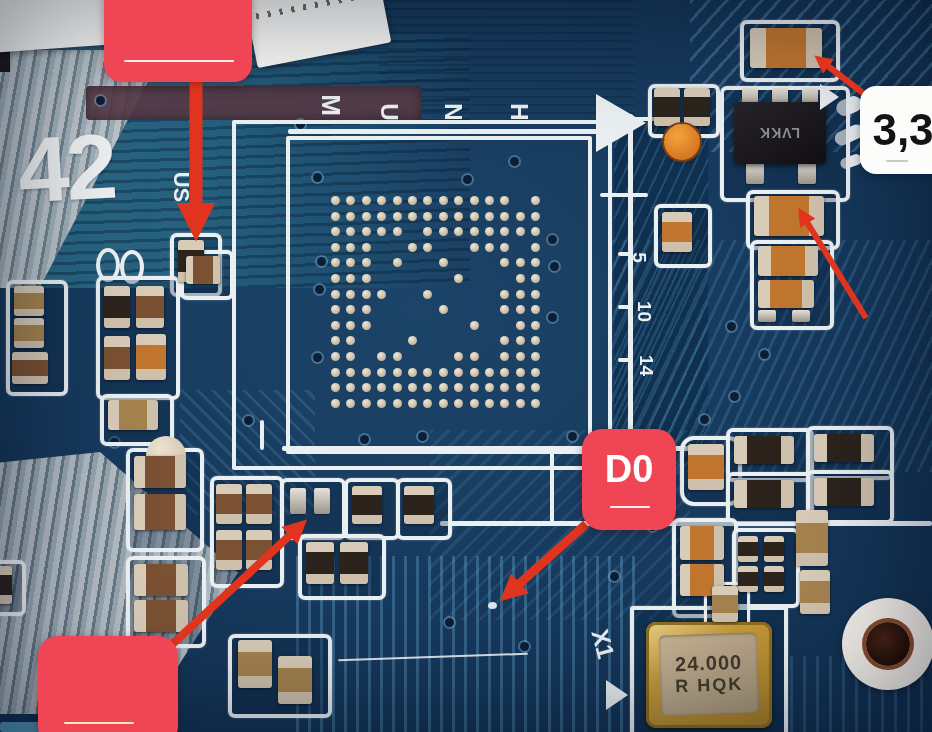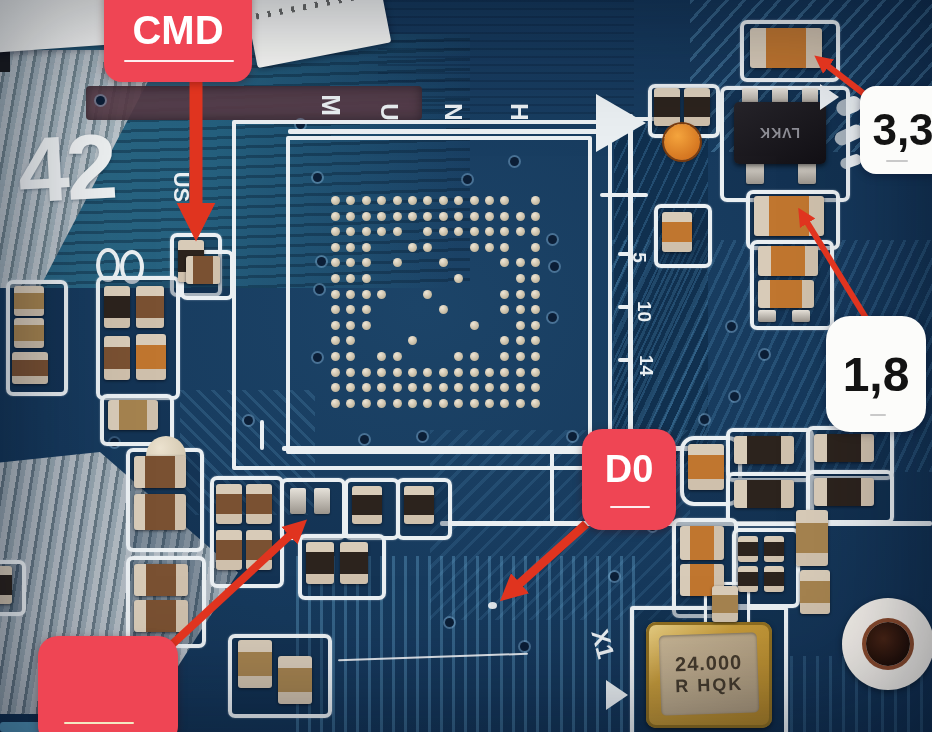--- a/index.html
+++ b/index.html
@@ -405,37 +405,32 @@
       </marker>
     </defs>
     <line x1="196" y1="70" x2="196" y2="226" style="stroke:var(--arrow)" stroke-width="13" marker-end="url(#ah)"></line>
     <line x1="586" y1="524" x2="508" y2="594" style="stroke:var(--arrow)" stroke-width="9" marker-end="url(#ah)"></line>
     <line x1="166" y1="650" x2="300" y2="526" style="stroke:var(--arrow)" stroke-width="8" marker-end="url(#ah)"></line>
     <line x1="872" y1="100" x2="820" y2="60" style="stroke:var(--arrow)" stroke-width="6" marker-end="url(#ah)"></line>
     <line x1="866" y1="318" x2="802" y2="214" style="stroke:var(--arrow)" stroke-width="6" marker-end="url(#ah)"></line>
   </svg>
 
   <div class="rlabel" style="left:104px;top:-22px;width:148px;height:104px;font-size:40px;">
-    <span>CMD</span>
     <div class="ul" style="left:20px;bottom:20px;width:110px;background:rgba(255,255,255,.9);"></div>
   </div>
   <div class="rlabel" style="left:582px;top:429px;width:94px;height:101px;font-size:38px;border-radius:20px;">
     <span style="margin-bottom:20px;">D0</span>
     <div class="ul" style="left:28px;bottom:22px;width:40px;background:rgba(255,255,255,.9);"></div>
   </div>
   <div class="rlabel" style="left:38px;top:636px;width:140px;height:110px;font-size:42px;border-radius:20px;">
     <div class="ul" style="left:26px;bottom:22px;width:70px;background:#f3e8c2;"></div>
   </div>
   <div class="wlabel" style="left:860px;top:86px;width:86px;height:88px;font-size:44px;border-radius:16px;">
     <span>3,3</span>
     <div class="ul" style="left:26px;bottom:12px;width:22px;background:#c9c9c9;"></div>
-  </div>
-  <div class="wlabel" style="left:826px;top:316px;width:100px;height:116px;font-size:48px;border-radius:24px;">
-    <span>1,8</span>
-    <div class="ul" style="left:44px;bottom:16px;width:16px;background:#c9c9c9;"></div>
   </div>
 
   <div class="p" id="vignette"></div>
 <span class="via" style="left: 313px; top: 173px;"></span>
     <span class="via" style="left: 463px; top: 175px;"></span>
     <span class="via" style="left: 510px; top: 157px;"></span>
     <span class="via" style="left: 548px; top: 235px;"></span>
     <span class="via" style="left: 317px; top: 257px;"></span>
     <span class="via" style="left: 315px; top: 285px;"></span>
     <span class="via" style="left: 550px; top: 262px;"></span>

